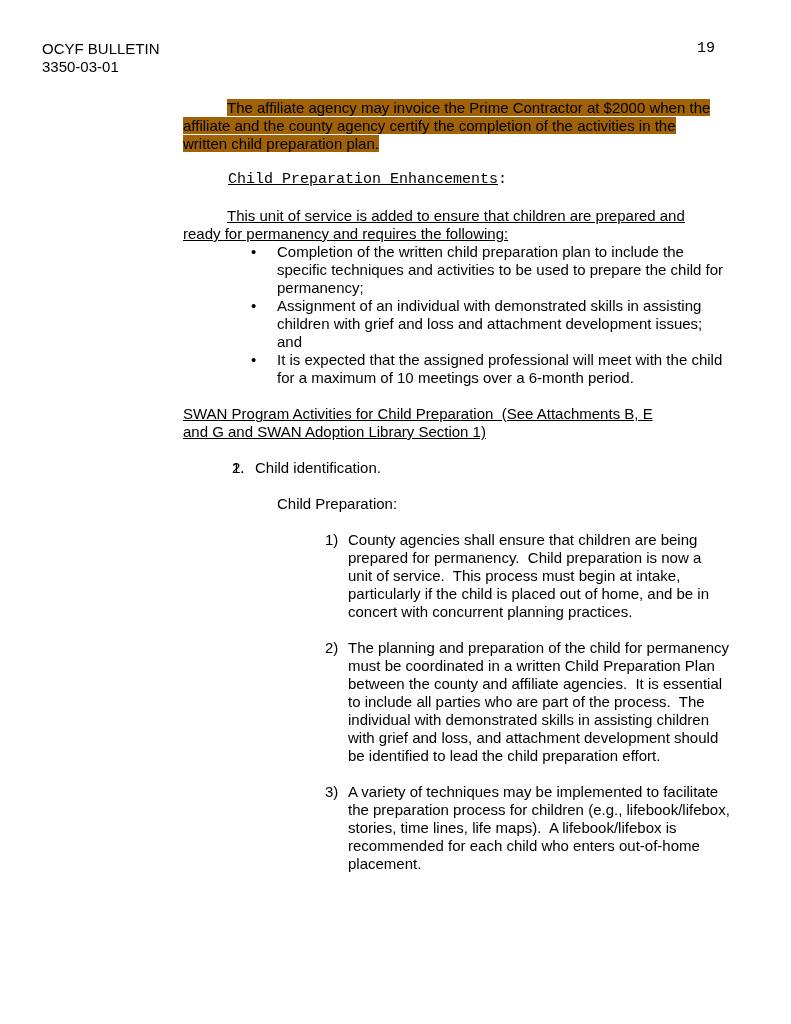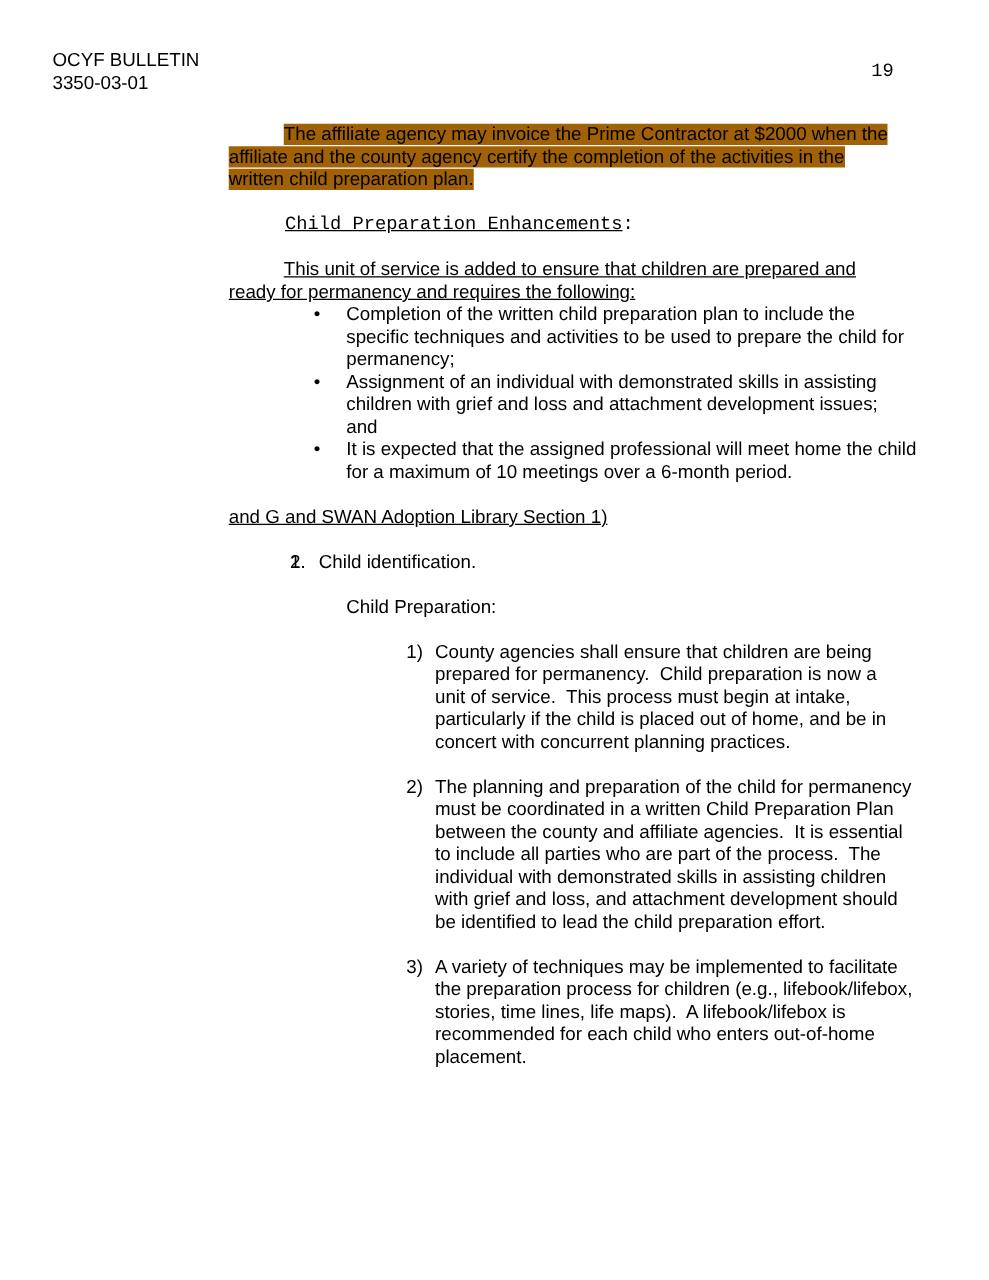--- a/index.html
+++ b/index.html
@@ -23,21 +23,21 @@
   
   .doc-header {
     position: absolute;
     left: 42px;
     top: 40px;
     width: 700px;
   }
   .header-row {
     display: flex;
     justify-content: space-between;
-    align-items: center;
+    align-items: flex-start;
   }
   .header-left {
     display: block;
   }
   .header-line {
     display: block;
     white-space: pre;
   }
   .header-page-no {
     display: block;
@@ -188,28 +188,29 @@
         <span class="line">permanency;</span>
       </li>
       <li>
         <span class="bullet-dot">•</span>
         <span class="line">Assignment of an individual with demonstrated skills in assisting</span>
         <span class="line">children with grief and loss and attachment development issues;</span>
         <span class="line">and</span>
       </li>
       <li>
         <span class="bullet-dot">•</span>
-        <span class="line">It is expected that the assigned professional will meet home the child</span>
+        <span class="line">It is expected that the assigned professional will meet with the child</span>
         <span class="line">for a maximum of 10 meetings over a 6-month period.</span>
       </li>
     </ul>
 
     <div class="spacer-line"></div>
 
     <p class="para">
+        <span class="line"><span class="u">SWAN Program Activities for Child Preparation </span><span> (See Attachments B, E</span></span>
         <span class="line">and G and SWAN Adoption Library Section 1)</span>
       </p>
 
     <div class="spacer-line"></div>
 
     <ol class="numlist">
       <li>
         <span class="num-marker">1.</span>
       </li>
       <li>

